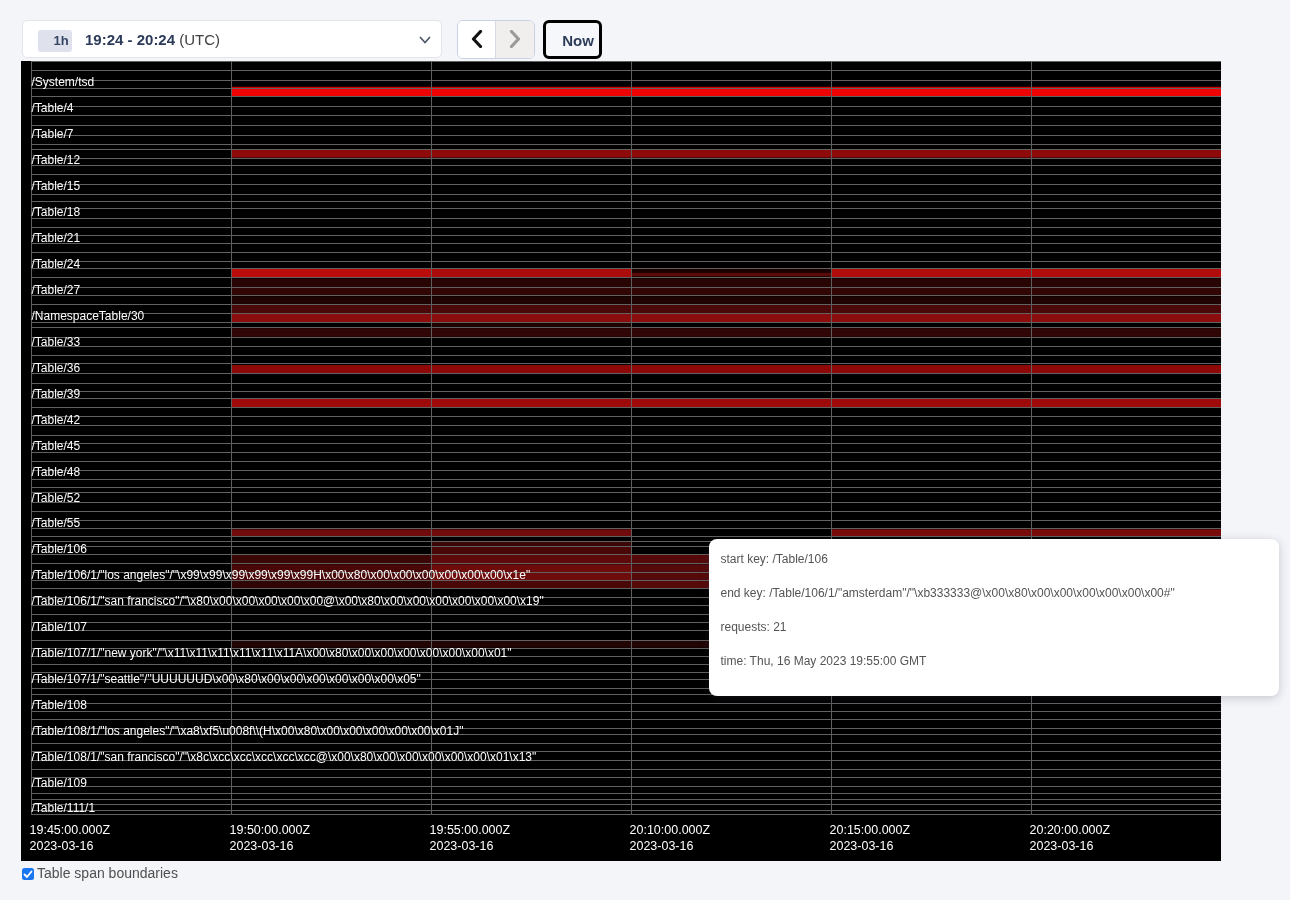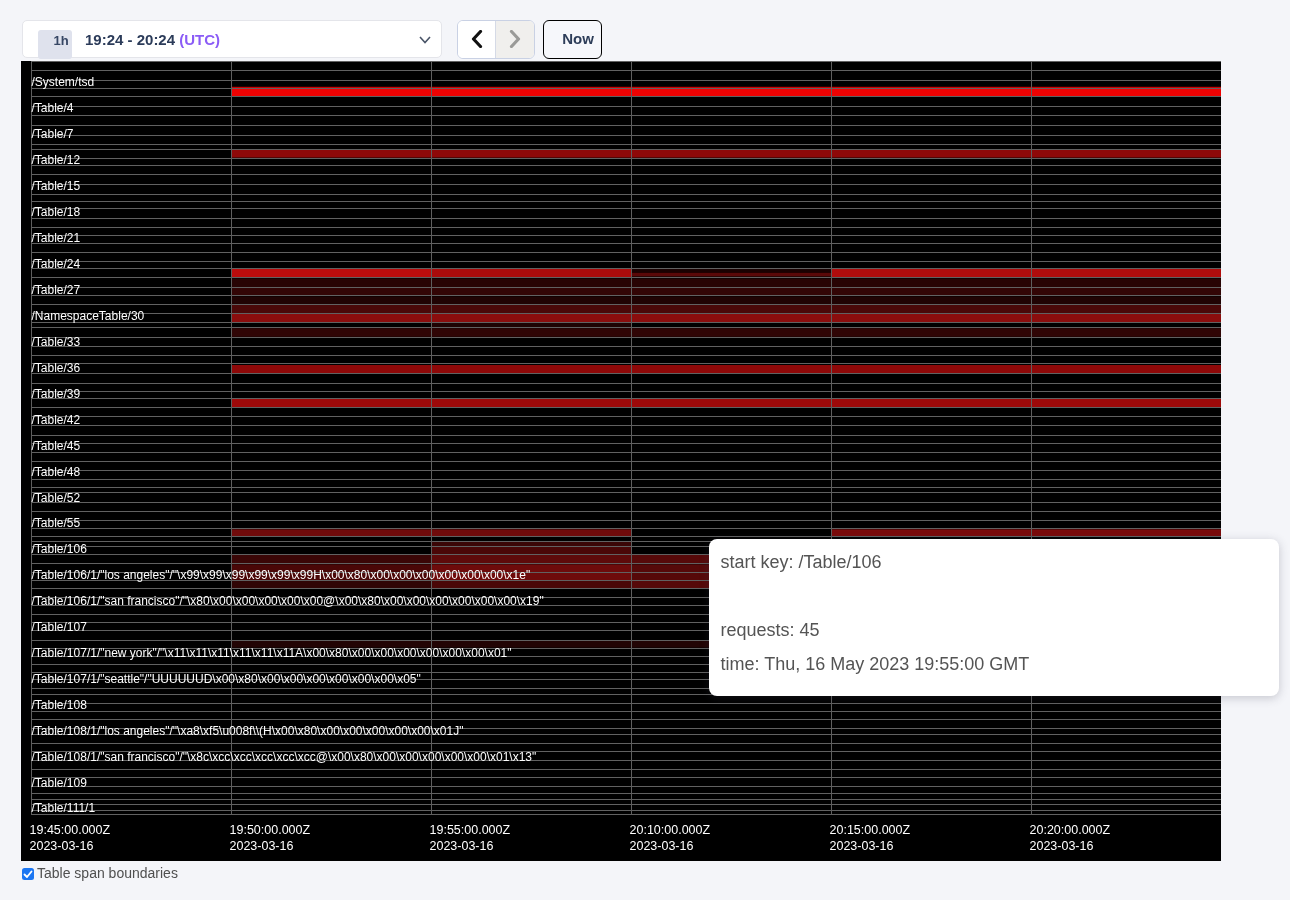--- a/index.html
+++ b/index.html
@@ -1,32 +1,32 @@
 <!DOCTYPE html>
 <html><head>
 <meta charset="utf-8">
 <style>
   * { margin:0; padding:0; box-sizing:border-box; }
   html,body { width:1290px; height:900px; background:#f4f5f9; font-family:"Liberation Sans", sans-serif; overflow:hidden; }
   .abs { position:absolute; }
   #page { position:relative; width:1290px; height:900px; }
   #dropdown { left:22px; top:20px; width:420px; height:38px; background:#fff; border:1px solid #e4e5ea; border-radius:5px; }
-  #chip { left:15px; top:8.5px; width:34px; height:29px; background:#dfe2ed; border-radius:3px; color:#36466429;padding-left:12px; }
+  #chip { left:15px; top:8.5px; width:34px; height:22px; background:#dfe2ed; border-radius:3px; color:#36466429;padding-left:12px; }
   #chip span { display:block; text-align:center; font-weight:bold; font-size:13px; line-height:21.5px; color:#364664; }
   #rangetext { left:62px; top:0; height:38px; line-height:37px; font-size:15px; font-weight:bold; color:#2b3b59; }
-  #rangetext .utc { font-weight:bold; color:#8b5cf6; }
+  #rangetext .utc { font-weight:normal; color:#404040; }
   #ddcaret { left:395px; top:13px; }
   #btngroup { left:457px; top:20px; width:78px; height:38.5px; border:1px solid #c9d1e4; border-radius:6px; background:#fff; overflow:hidden; display:flex; }
   #btnprev { width:38.5px; height:100%; background:#fff; border-right:1px solid #d5dae6; position:relative; }
   #btnnext { width:38.5px; height:100%; background:#f0efed; position:relative; }
   .cicon { position:absolute; left:50%; top:50%; transform:translate(-50%,-50%); }
-  #btnnow { left:543px; top:20px; width:59px; height:38.5px; background:#f6f7fb; border:1px solid #000000; border-radius:6px; text-align:center; line-height:36.5px; font-size:15px; font-weight:bold; color:#2d3d59;padding-left:11px; }
+  #btnnow { left:543px; top:20px; width:59px; height:38.5px; background:#f6f7fb; border:3px solid #000000; border-radius:6px; text-align:center; line-height:36.5px; font-size:15px; font-weight:bold; color:#2d3d59;padding-left:11px; }
   #chart { left:21px; top:61px; width:1200px; height:800px; background:#000; }
   #tooltip { left:709px; top:539px; width:570px; height:157px; background:#fff; border-radius:8px; box-shadow:0 2px 10px rgba(60,60,80,0.25); }
-  #tooltip div { position:absolute; left:11.5px; font-size:18px; color:#545454; white-space:pre; }
+  #tooltip div { position:absolute; left:11.5px; font-size:12px; color:#545454; white-space:pre; }
   #cbrow { left:21px; top:867px; height:15px; }
   #cbox { left:0.5px; top:0.5px; width:12.5px; height:12.5px; background:#1b76f2; border-radius:2.5px; }
   #cblabel { left:16px; top:-2px; font-size:14px; color:#4f4f4f; white-space:nowrap; }
 </style>
 </head>
 <body>
 <div id="page">
   <div id="dropdown" class="abs">
     <div id="chip" class="abs">
         <span>1h</span>
@@ -133,21 +133,22 @@
 <text x="608.5" y="789.0">2023-03-16</text>
 <text x="808.5" y="773.0">20:15:00.000Z</text>
 <text x="808.5" y="789.0">2023-03-16</text>
 <text x="1008.5" y="773.0">20:20:00.000Z</text>
 <text x="1008.5" y="789.0">2023-03-16</text>
 </g>
 </svg>
     </div>
   <div id="tooltip" class="abs">
     <div style="top:13px">start key: /Table/106</div>
-    <div style="top:81px">requests: 45</div>
+    <div style="top:47px">end key: /Table/106/1/"amsterdam"/"\xb333333@\x00\x80\x00\x00\x00\x00\x00\x00#"</div>
+    <div style="top:81px">requests: 21</div>
     <div style="top:115px">time: Thu, 16 May 2023 19:55:00 GMT</div>
   </div>
   <div id="cbrow" class="abs">
     <div id="cbox" class="abs"></div>
     <svg class="abs" style="left:2px;top:2.5px" width="10" height="9" viewBox="0 0 10 9">
         <path d="M1.5 4.5 L4 7 L8.5 1.5" fill="none" stroke="#fff" stroke-width="1.8" stroke-linecap="round" stroke-linejoin="round"></path>
       </svg>
     <div id="cblabel" class="abs">Table span boundaries</div>
   </div>
 </div>

